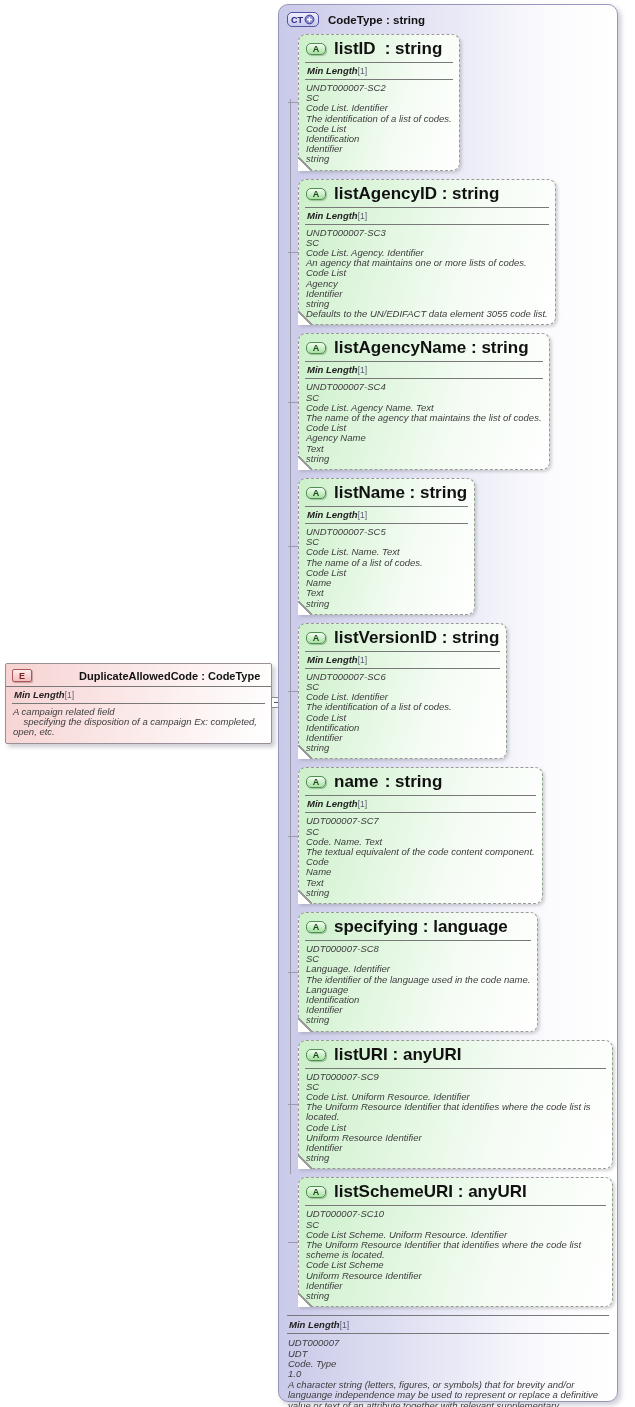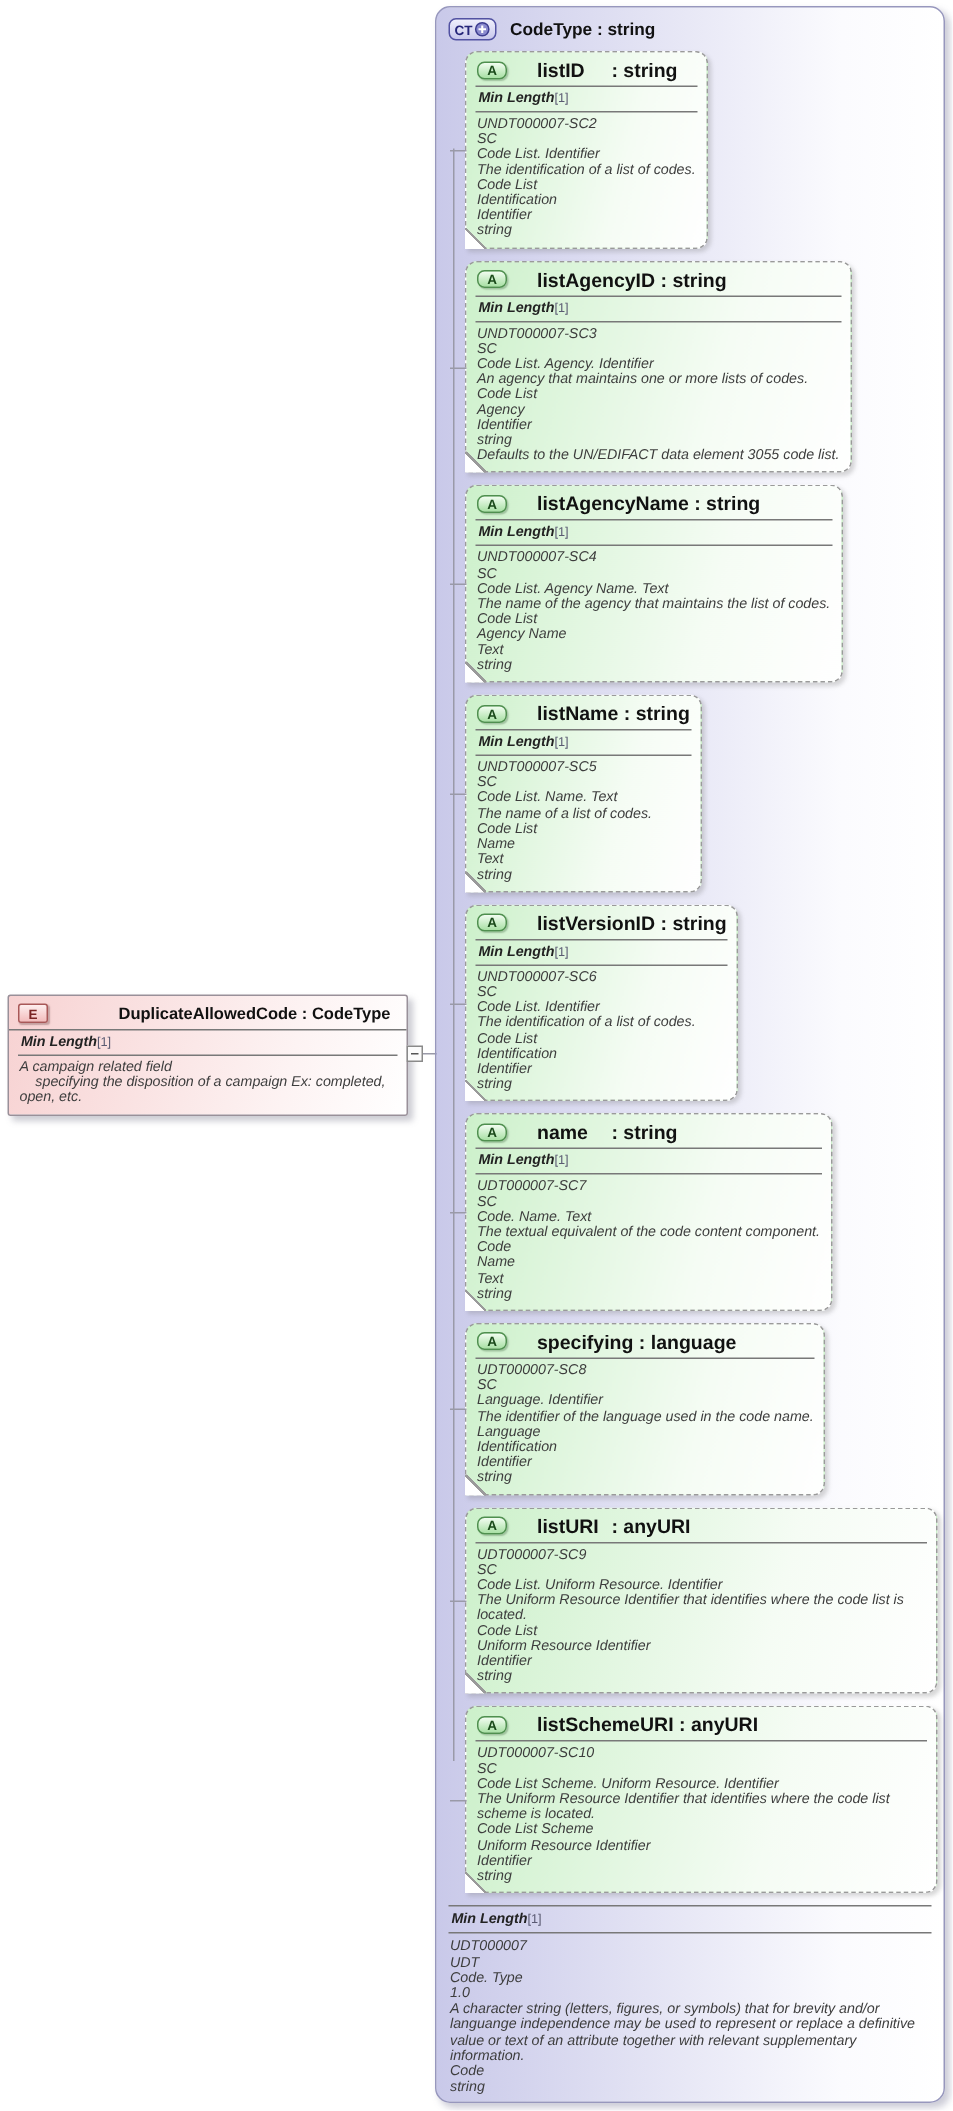--- a/index.html
+++ b/index.html
@@ -30,21 +30,21 @@
 
   
   .conn-line { position: absolute; left: 282px; top: 702px; width: 20px; height: 1px; background: #9a9aa8; }
   .collapse-box { position: absolute; left: 271px; top: 697px; width: 11px; height: 11px;
                   border: 1px solid #8a8a8a; background: #fbfbfb;
                   display: flex; align-items: center; justify-content: center; cursor: pointer; }
   .minus { width: 5px; height: 1px; background: #555555; }
   .trunk { position: absolute; left: 11px; top: 88px; width: 1px; height: 1100px; background: #9a9aa8; }
 
   
-  .ctbox { position: absolute; left: 290px; top: 4px; width: 340px; height: 1398px;
+  .ctbox { position: absolute; left: 278px; top: 4px; width: 340px; height: 1398px;
            border: 1px solid #9797bd; border-radius: 10px;
            background: linear-gradient(to right, #c9c9e9, #fbfbfe 80%, #ffffff);
            box-shadow: 3px 3px 5px rgba(110,110,140,0.35); }
   .ct-header { display: flex; align-items: center; gap: 9px; padding: 7px 8px 5px 8px; }
   .ct-icon { display: inline-flex; align-items: center; justify-content: center; gap: 1px;
              height: 15px; padding: 0 3px; border: 1px solid #5252a2; border-radius: 5px;
              background: linear-gradient(#f0f0fc, #c8c8ec); color: #26267a;
              font-size: 9px; font-weight: bold; }
   .ct-title { font-size: 11.5px; font-weight: bold; color: #111111; }
 
@@ -55,21 +55,21 @@
           box-shadow: 2px 2px 3px rgba(110,110,110,0.28); }
   .attr::before { content: ""; position: absolute; left: -11px; top: 50%; width: 11px; height: 1px; background: #9a9aa8; }
   .attr .bevel { position: absolute; left: -1px; bottom: -1px; width: 14px; height: 14px;
                  background: linear-gradient(to bottom left, rgba(0,0,0,0) 46%, #9a9a9a 46%, #9a9a9a 54%, #ffffff 54%); }
   .attr-header { display: flex; align-items: center; gap: 8px; margin: 0 6px;
                  padding: 4px 1px 3px 1px; border-bottom: 1px solid #787878; }
   .a-icon { display: inline-flex; align-items: center; justify-content: center; flex: none;
             width: 20px; height: 12px; border: 1px solid #4f8f4f; border-radius: 5px;
             background: linear-gradient(#f2fdf1, #a8e0a4); color: #1a4a1a;
             font-size: 9px; font-weight: bold; box-shadow: 1px 1px 1px rgba(80,120,80,.4); }
-  .attr-title { font-size: 13px; font-weight: bold; color: #111111; white-space: nowrap; margin-left: 12px; }
+  .attr-title { font-size: 17px; font-weight: bold; color: #111111; white-space: nowrap; }
   .attr-name { display: inline-block; min-width: 46px; }
   .attr-type::before { content: " : "; white-space: pre; }
 
   .ct-facet { margin: 6px 8px 0 8px; border-top: 1px solid #787878; padding-top: 3px; }
   .ct-ann { padding: 4px 9px 6px 9px; }
   .ct-ann div { line-height: 10.4px; }
 </style>
 </head>
 <body>
 

